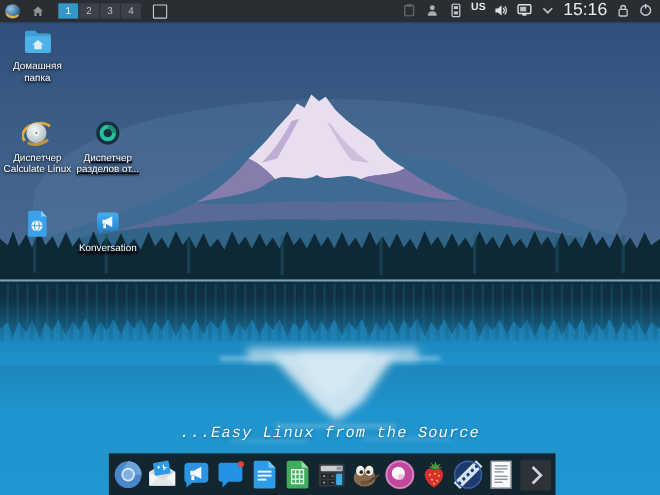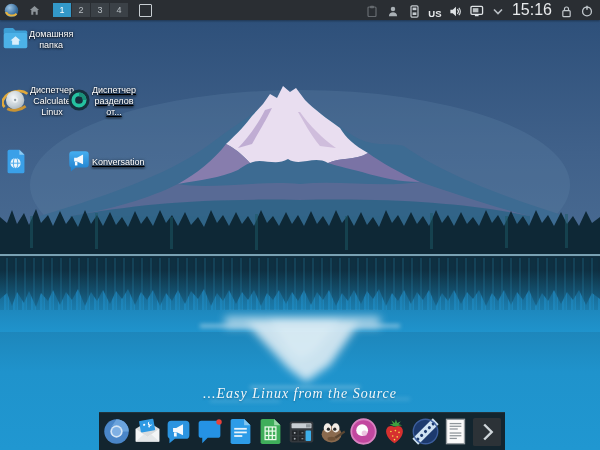--- a/index.html
+++ b/index.html
@@ -2,38 +2,38 @@
 <html><head>
 <meta charset="utf-8">
 <style>
   html,body{margin:0;padding:0;}
   body{width:600px;height:450px;overflow:hidden;font-family:"Liberation Sans",sans-serif;background:#10222e;position:relative;}
   .screen{position:absolute;inset:0;width:600px;height:450px;}
 
   
   .panel{position:absolute;top:0;left:0;width:600px;height:20px;background:#2a2e33;display:flex;align-items:center;z-index:30;box-shadow:0 1px 2px rgba(0,0,0,.35);}
   .panel .left{display:flex;align-items:center;gap:4px;padding-left:3px;}
-  .panel .right{margin-left:auto;display:flex;align-items:flex-end;gap:7px;padding-right:6px;}
+  .panel .right{margin-left:auto;display:flex;align-items:flex-start;gap:7px;padding-right:6px;}
   .launcher{width:16px;height:16px;border-radius:50%;display:flex;align-items:center;justify-content:center;cursor:pointer;}
   .home-btn{width:14px;height:14px;display:flex;align-items:center;justify-content:center;margin-left:4px;}
   .pager{display:flex;gap:1px;margin-left:8px;}
   .pager .vd{width:18px;height:14px;background:#3b4147;color:#b8bfc4;font-size:9px;display:flex;align-items:center;justify-content:center;cursor:pointer;}
   .pager .vd.active{background:#3398c8;color:#fff;}
   .winicon{width:11px;height:11px;border:1.5px solid #c7cdd2;border-radius:1px;margin-left:7px;}
   .trayico{display:flex;align-items:center;justify-content:center;width:14px;height:16px;cursor:pointer;}
   .kbd{color:#e8eaec;font-size:9.5px;font-weight:bold;letter-spacing:.3px;cursor:pointer;}
   .clock{color:#e8eaec;font-size:16px;cursor:pointer;}
 
   
   .wall{position:absolute;top:20px;left:0;width:600px;height:430px;}
-  .tagline{position:absolute;top:386px;left:0;width:600px;text-align:center;color:#f2f7fa;font-family:Liberation Serif, serif;font-style:italic;font-size:14px;letter-spacing:1px;text-shadow:0 1px 2px rgba(0,40,70,.35);z-index:5;}
+  .tagline{position:absolute;top:386px;left:0;width:600px;text-align:center;color:#f2f7fa;font-family:Liberation Mono, monospace;font-style:italic;font-size:14px;letter-spacing:1px;text-shadow:0 1px 2px rgba(0,40,70,.35);z-index:5;}
 
   
   .dicons{position:absolute;top:24px;left:2px;z-index:10;display:grid;grid-template-columns:64px 64px;}
-  .dicon{width:64px;display:flex;align-items:center;cursor:pointer;margin-bottom:8px;}
+  .dicon{width:64px;display:flex;flex-direction:column;align-items:center;cursor:pointer;margin-bottom:8px;}
   .dicon .ig{width:28px;height:28px;display:flex;align-items:center;justify-content:center;}
   .dicon .lbl{margin-top:3px;font-size:9px;line-height:1.2;color:#fff;text-align:center;text-shadow:0 1px 2px rgba(0,0,0,.85),0 0 3px rgba(0,0,0,.6);}
   .dicon.c1{grid-column:1;}
   .dicon.c2{grid-column:2;text-decoration:underline;}
   .rowgap{height:22px;grid-column:1 / span 2;}
 
   
   .dock{position:absolute;left:99px;bottom:0;width:406px;height:38px;background:rgba(18,24,29,.9);border-top:1px solid rgba(255,255,255,.07);display:flex;align-items:center;gap:2px;padding:0 3px;z-index:20;box-sizing:border-box;}
   .ditem{width:31px;height:34px;display:flex;align-items:center;justify-content:center;cursor:pointer;}
 </style>

